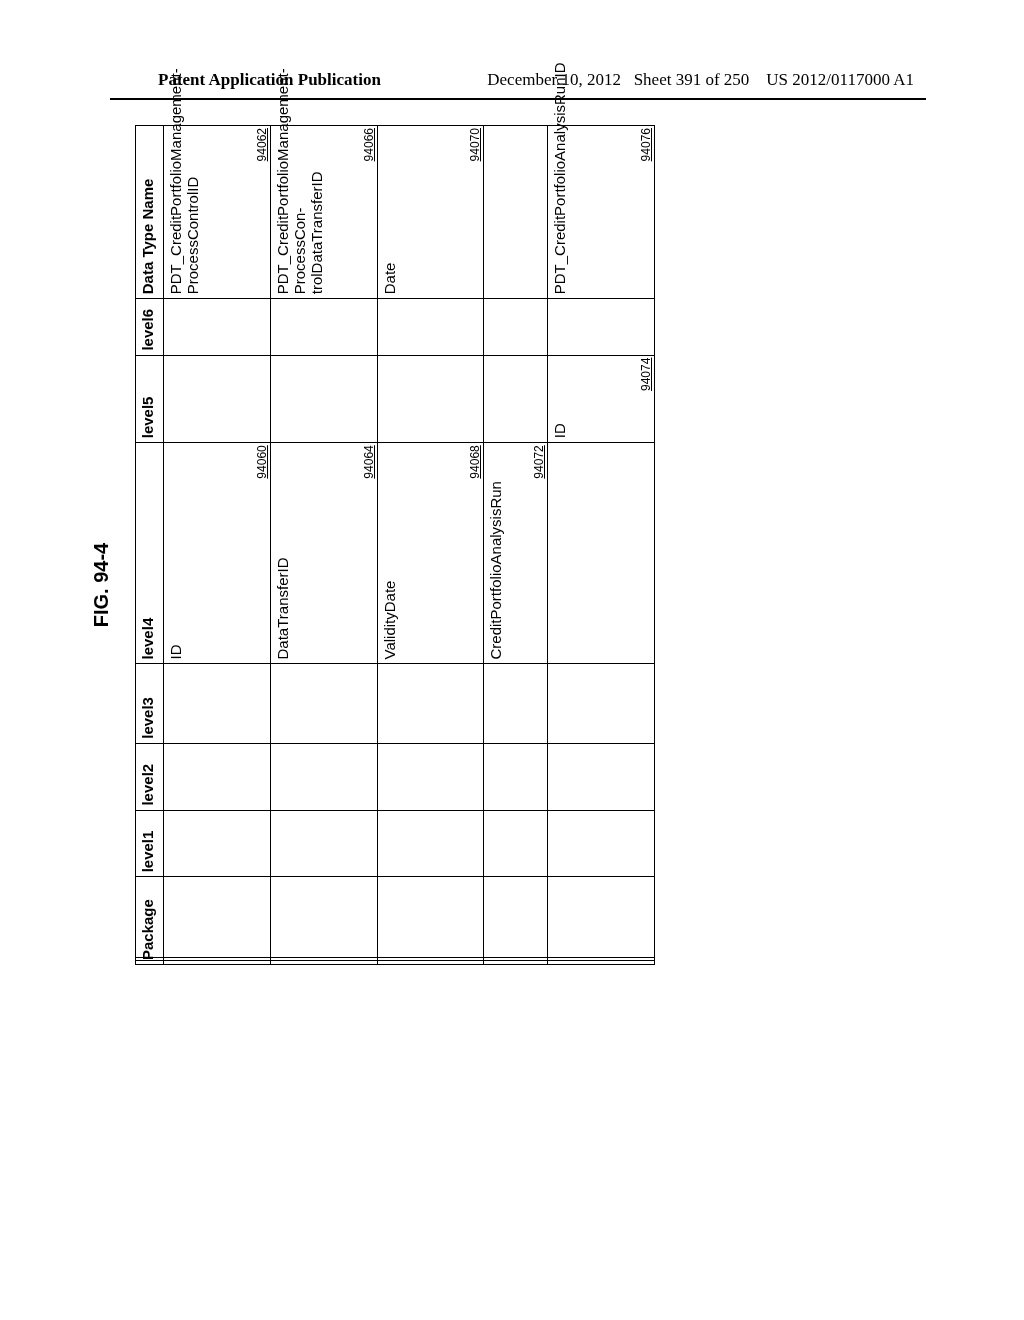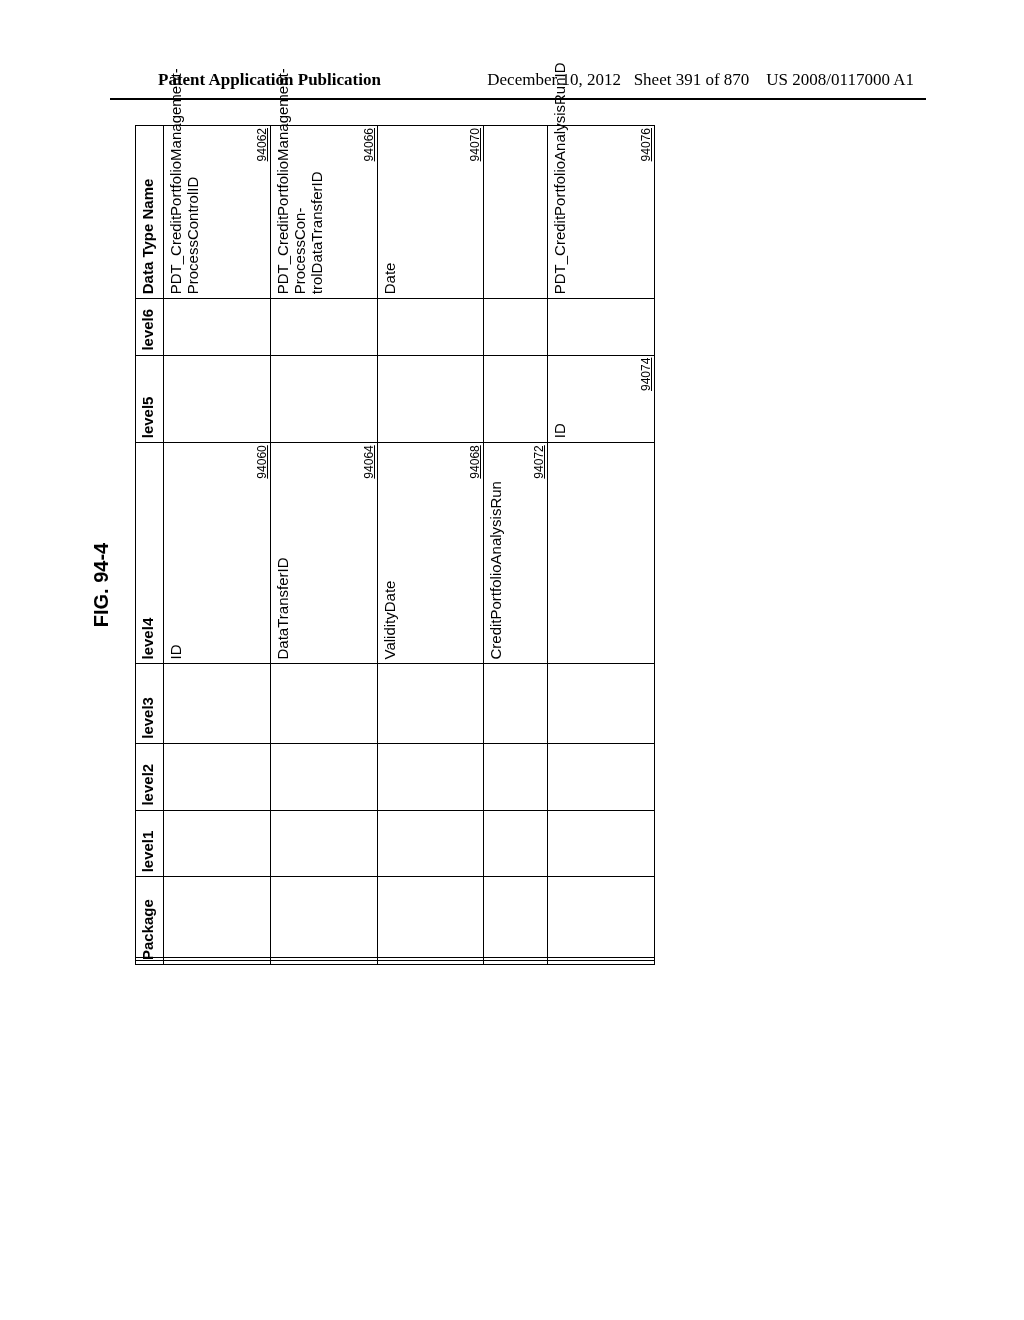--- a/index.html
+++ b/index.html
@@ -96,22 +96,22 @@
   tr.r { height: 97px; }
   tr.r4 { height: 58px; }
 </style>
 </head>
 <body>
 
 <div class="header">
   <span class="left">Patent Application Publication</span>
   <span class="right">
     <span>December 10, 2012</span>&nbsp;&nbsp;
-    <span>Sheet 391 of 870</span>&nbsp;&nbsp;&nbsp;
-    <span>US 2008/0117000 A1</span>
+    <span>Sheet 391 of 250</span>&nbsp;&nbsp;&nbsp;
+    <span>US 2012/0117000 A1</span>
   </span>
 </div>
 <div class="hr"></div>
 
 <div class="figwrap">
   <div class="figlabel">FIG. 94-4</div>
 
   <table>
     <colgroup>
       <col class="pkg">

